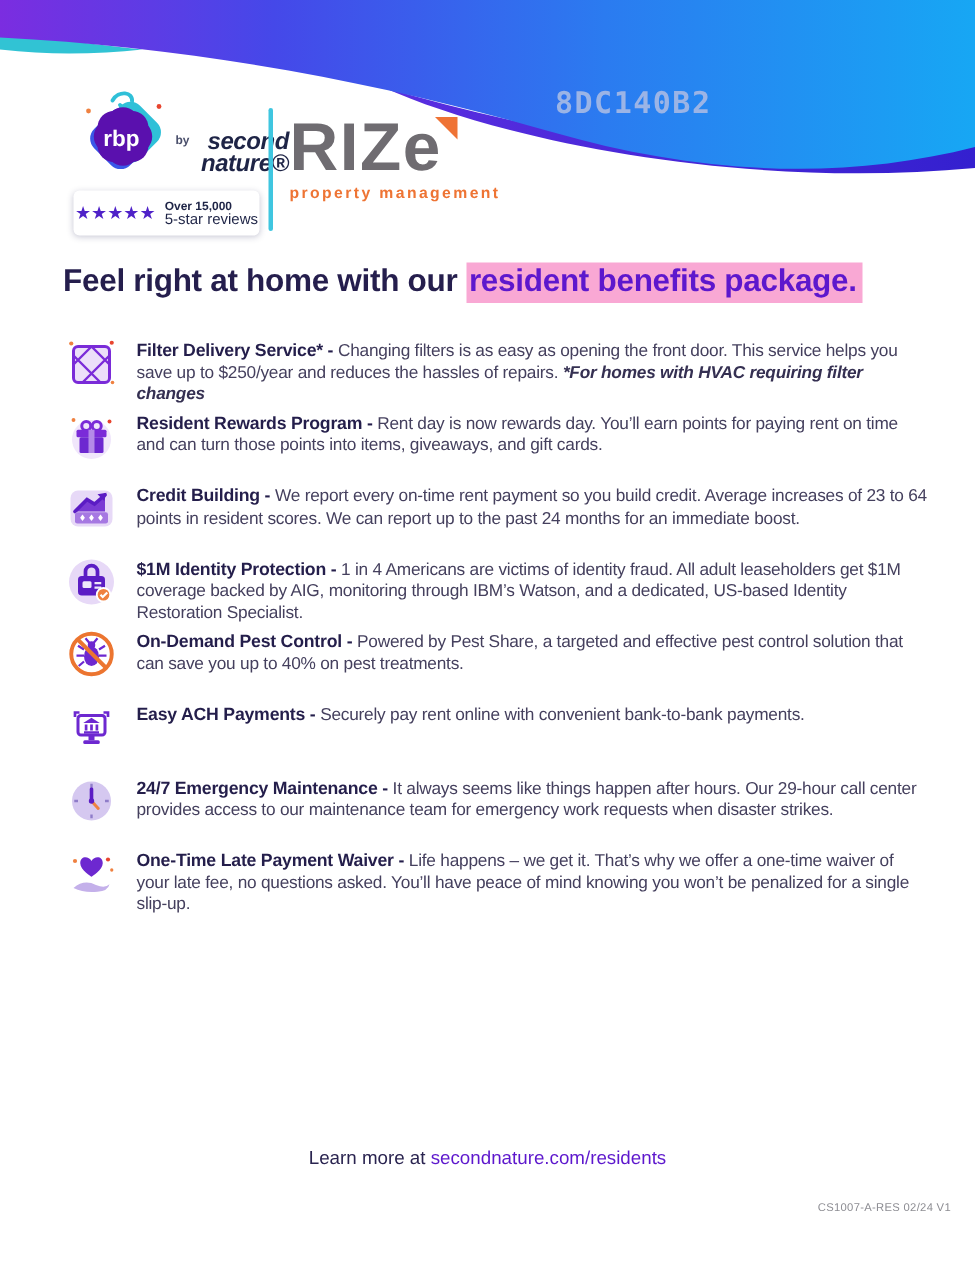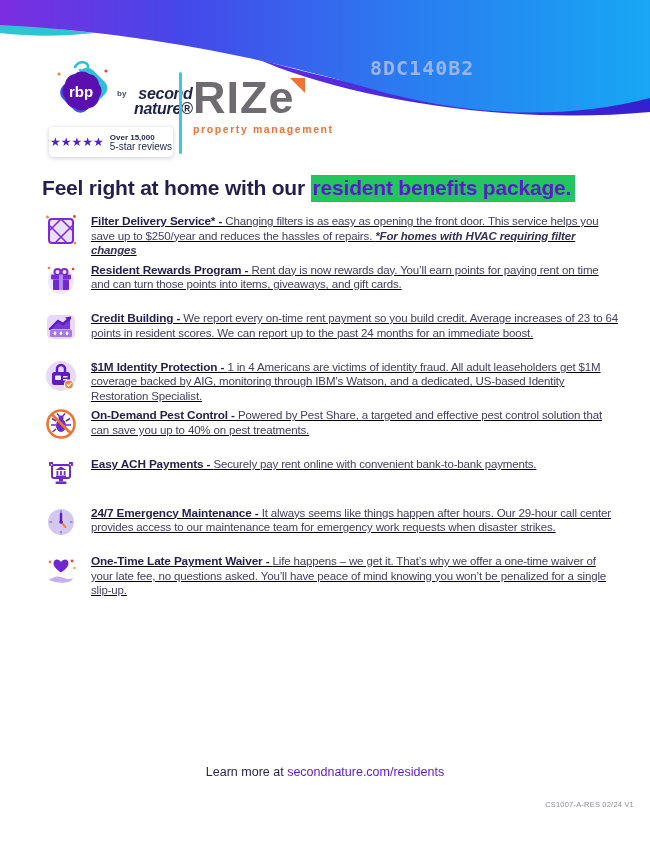--- a/index.html
+++ b/index.html
@@ -25,23 +25,23 @@
   .pill-line2{font-size:10px;font-weight:400;}
   .divider{position:absolute;left:179px;top:72px;width:3px;height:82px;background:#3fc6e0;border-radius:2px;}
   .rize{position:absolute;left:193px;top:74px;}
   .rize-name{font-size:45px;font-weight:600;color:#6f6c71;letter-spacing:1px;line-height:48px;position:relative;display:inline-block;}
   .rize-flag{position:absolute;top:4px;right:-10px;width:0;height:0;
              border-top:15px solid #ef7335;border-left:15px solid transparent;}
   .rize-tagline{font-size:10.5px;font-weight:600;color:#ee7434;letter-spacing:1.6px;margin-top:1px;}
   
   .title{position:absolute;left:42px;top:176px;width:590px;font-size:21px;font-weight:600;
          color:#251e4d;letter-spacing:-0.2px;z-index:2;}
-  .title .hl{font-weight:800;color:#5d17cd;background:#22c55e;padding:1px 4px 3px 2px;}
-  
-  .benefits{position:absolute;left:44px;top:213px;width:578px;z-index:2;text-decoration:underline;}
+  .title .hl{font-weight:800;color:#5d17cd;background:#f9a8d4;padding:1px 4px 3px 2px;}
+  
+  .benefits{position:absolute;left:44px;top:225px;width:578px;z-index:2;}
   .benefit{display:flex;gap:13px;height:48.6px;align-items:flex-start;}
   .b-icon{flex:0 0 34px;width:34px;height:34px;}
   .b-text{font-size:11.5px;line-height:14.6px;color:#45405e;letter-spacing:-0.15px;padding-top:1px;width:527px;}
   .b-title{font-weight:800;color:#241e4b;font-size:11.8px;}
   .b-note{font-style:italic;font-weight:600;color:#353052;}
   
   .footer{position:absolute;top:765px;left:0;width:650px;text-align:center;font-size:12.5px;
           color:#2a2450;z-index:2;}
   .footer .link{font-weight:400;color:#5d17cd;}
   .doc-code{position:absolute;top:800px;right:16px;font-size:7.5px;color:#8d8d93;

